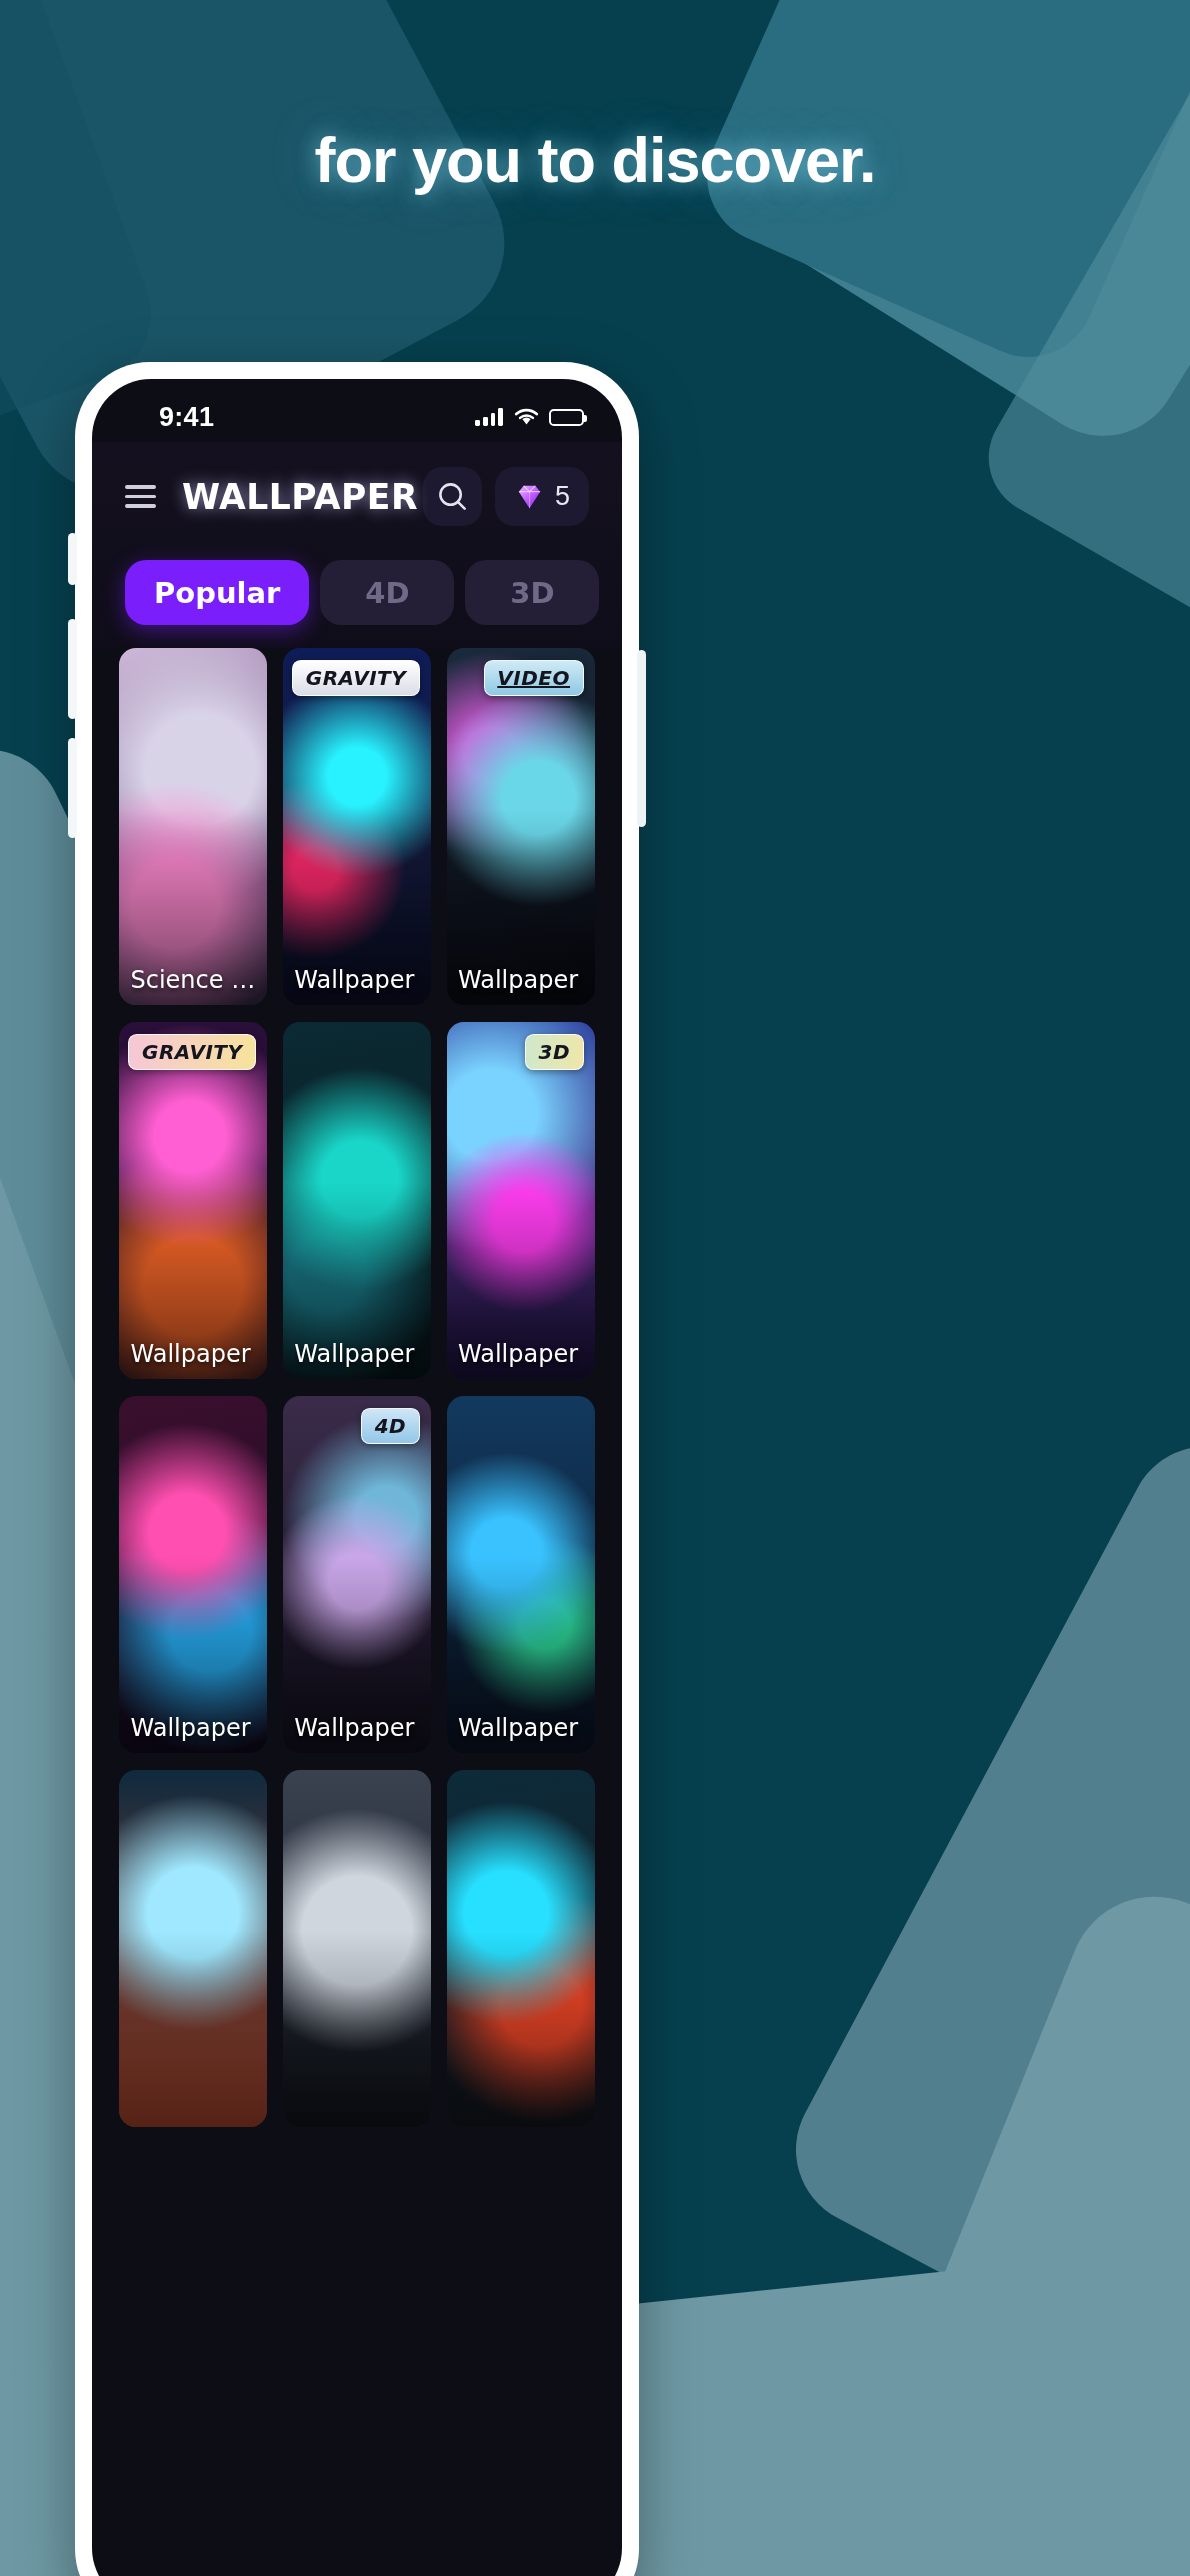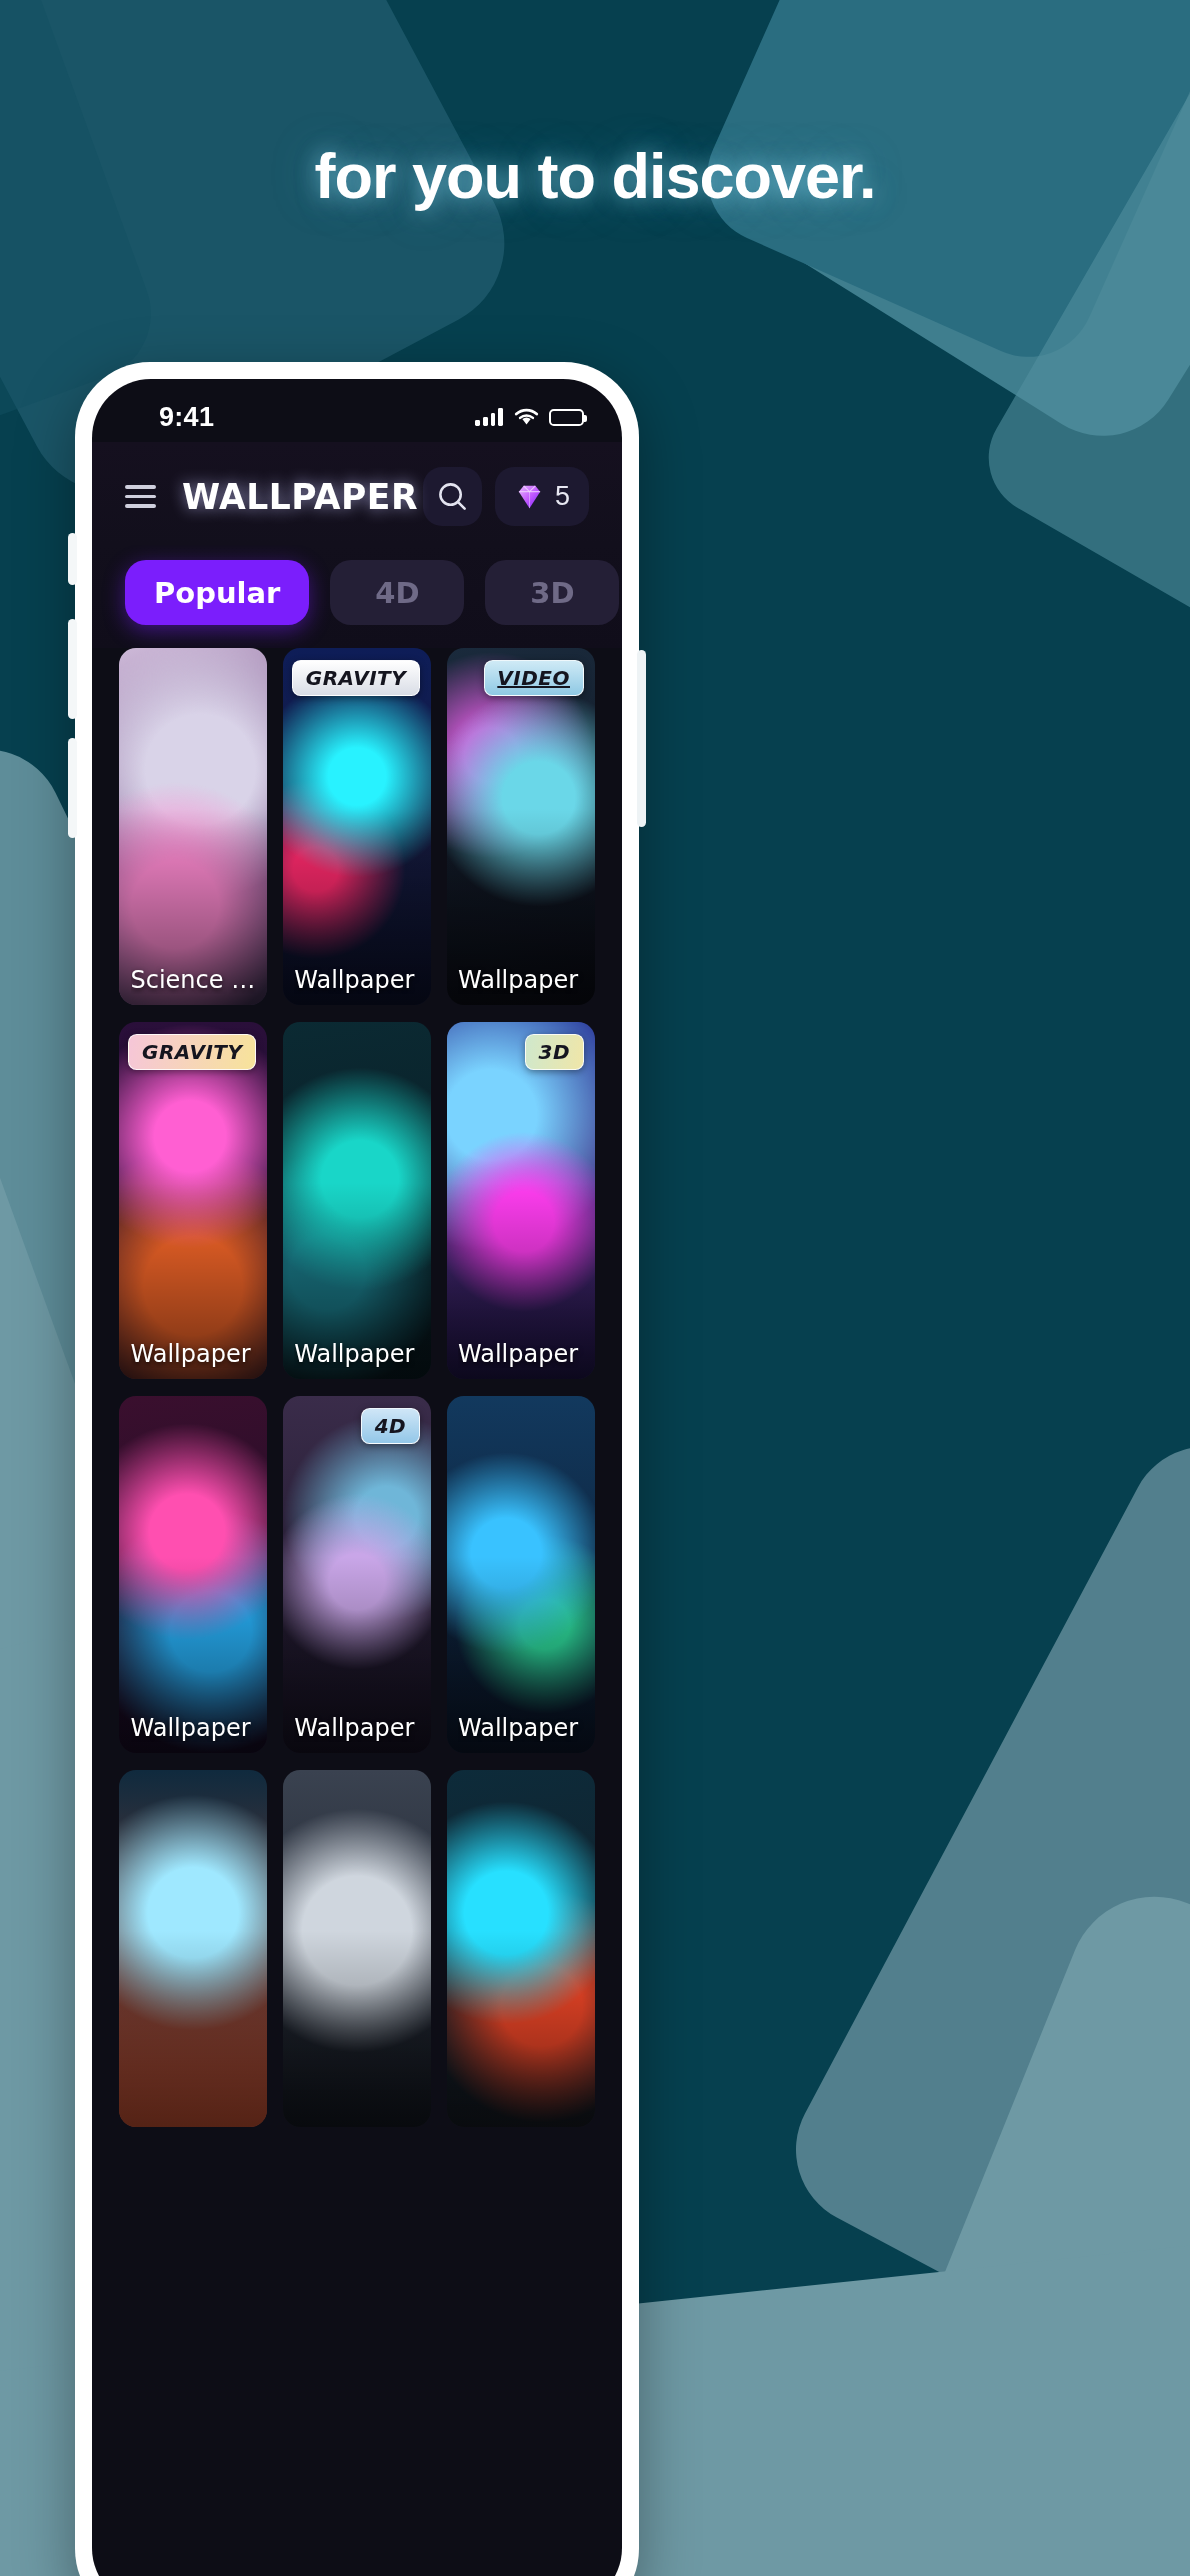--- a/index.html
+++ b/index.html
@@ -62,21 +62,21 @@
   
   .headline {
     position:absolute; top:128px; left:0; right:0;
     text-align:center; z-index:5;
     color:#ffffff;
     font-size:63px; font-weight:bold; line-height:1.0;
     letter-spacing:-1px;
     text-shadow:0 0 21px rgba(150,230,255,.55), 0 0 46px rgba(120,210,240,.35);
     padding:0 23px;
   }
-  .headline .l2 { display:block; margin-top:17px; }
+  .headline .l2 { display:block; margin-top:1px; }
 
   
   .phone {
     position:absolute; left:75px; top:362px;
     width:564px; height:2262px;
     background:#ffffff;
     border-radius:75px;
     box-shadow:0 17px 58px rgba(0,0,0,.35);
     z-index:10;
     padding:17px;
@@ -137,21 +137,21 @@
     background:#1d1930; display:flex; align-items:center; justify-content:center;
   }
   .gem-pill {
     height:59px; border-radius:19px; background:#1d1930;
     display:flex; align-items:center; gap:9.6px; padding:0 19px;
   }
   .gem-count { color:#e8e8f2; font-size:27px; font-weight:500; }
 
   
   .tabs {
-    display:flex; gap:21px; padding:15.3px 33px 23px 33px;
+    display:flex; gap:11px; padding:15.3px 33px 23px 33px;
     background:linear-gradient(180deg,#120f1c 0%, #100d1a 100%);
     overflow:hidden;
   }
   .tab {
     flex:0 0 auto; height:65px; min-width:134px; padding:0 29px;
     border-radius:21px; background:#241f36;
     display:flex; align-items:center; justify-content:center;
     color:#6f6a87; font-size:29px; font-weight:600;
     font-family:"DejaVu Sans", sans-serif;
   }

